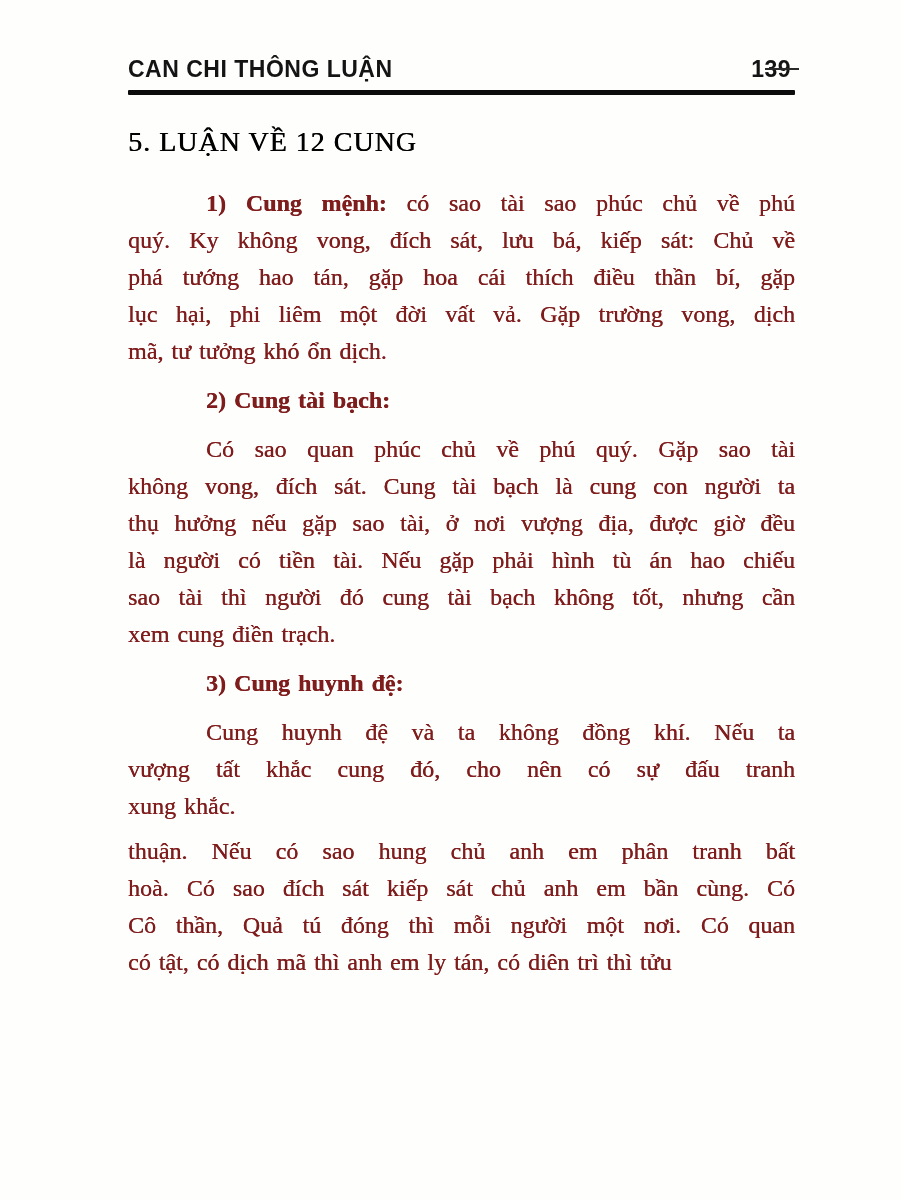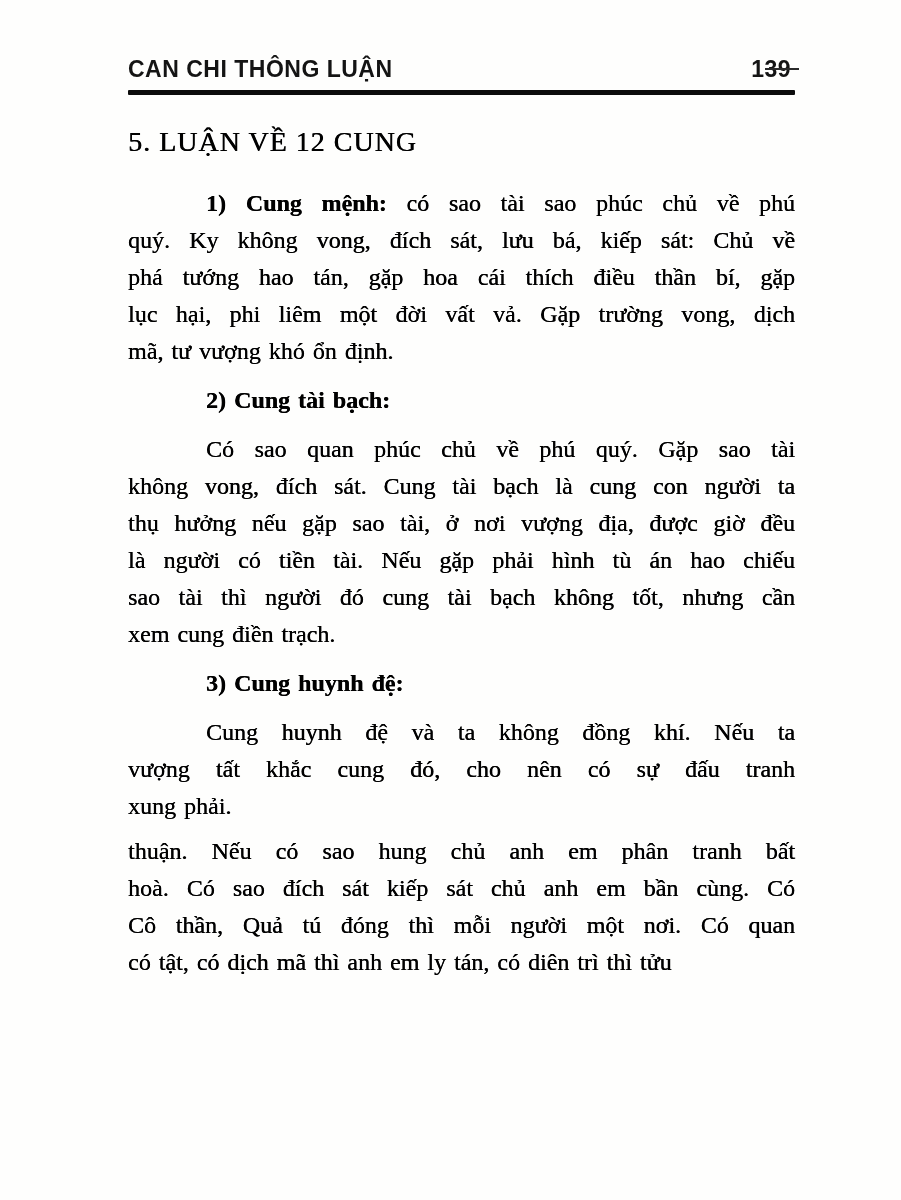--- a/index.html
+++ b/index.html
@@ -61,21 +61,21 @@
     letter-spacing: 1px;
     font-weight: normal;
     color: #000000;
     text-shadow: 0.4px 0 0 currentColor;
   }
   
   .page-body {
     margin-top: 27px;
     font-size: 24px;
     line-height: 37px;
-    color: #000000;
+    color: #7f1d1d;
     text-shadow: 0.35px 0 0 currentColor;   
     word-spacing: 2px;
   }
   .para { margin: 0 0 8px 0; }
   .line {
     text-align: justify;
     text-align-last: justify;
   }
   .line.first { padding-left: 78px; }
   .line.last  { text-align-last: left; }
@@ -99,36 +99,36 @@
   <div class="header-rule"></div>
 
   <div class="section-title">5. LUẬN VỀ 12 CUNG</div>
 
   <div class="page-body">
       <div class="para">
         <div class="line first"><b class="lead">1) Cung mệnh:</b> có sao tài sao phúc chủ về phú</div>
         <div class="line">quý. Ky không vong, đích sát, lưu bá, kiếp sát: Chủ về</div>
         <div class="line">phá tướng hao tán, gặp hoa cái thích điều thần bí, gặp</div>
         <div class="line">lục hại, phi liêm một đời vất vả. Gặp trường vong, dịch</div>
-        <div class="line last">mã, tư vượng khó ổn định.</div>
+        <div class="line last">mã, tư tưởng khó ổn dịch.</div>
       </div>
       <div class="sub-heading">2) Cung tài bạch:</div>
       <div class="para">
         <div class="line first">Có sao quan phúc chủ về phú quý. Gặp sao tài</div>
         <div class="line">không vong, đích sát. Cung tài bạch là cung con người ta</div>
         <div class="line">thụ hưởng nếu gặp sao tài, ở nơi vượng địa, được giờ đều</div>
         <div class="line">là người có tiền tài. Nếu gặp phải hình tù án hao chiếu</div>
         <div class="line">sao tài thì người đó cung tài bạch không tốt, nhưng cần</div>
         <div class="line last">xem cung điền trạch.</div>
       </div>
       <div class="sub-heading">3) Cung huynh đệ:</div>
       <div class="para">
         <div class="line first">Cung huynh đệ và ta không đồng khí. Nếu ta</div>
         <div class="line">vượng tất khắc cung đó, cho nên có sự đấu tranh</div>
-        <div class="line last">xung phải.</div>
+        <div class="line last">xung khắc.</div>
       </div>
       <div class="para">
         <div class="line">thuận. Nếu có sao hung chủ anh em phân tranh bất</div>
         <div class="line">hoà. Có sao đích sát kiếp sát chủ anh em bần cùng. Có</div>
         <div class="line">Cô thần, Quả tú đóng thì mỗi người một nơi. Có quan</div>
         <div class="line last">có tật, có dịch mã thì anh em ly tán, có diên trì thì tửu</div>
       </div>
     </div>
 
 </div>

